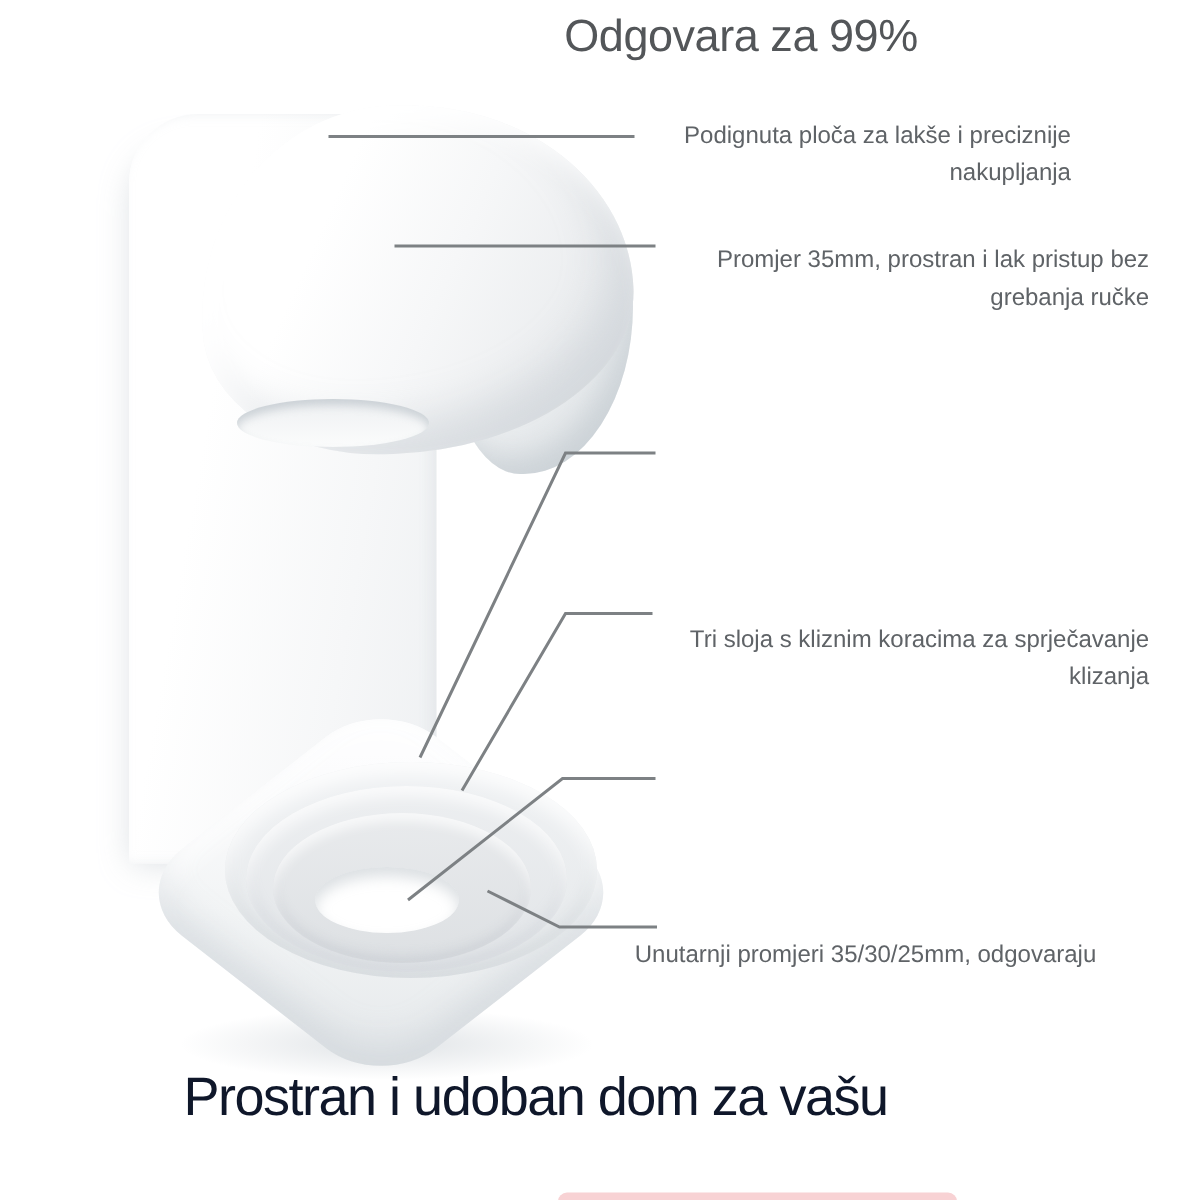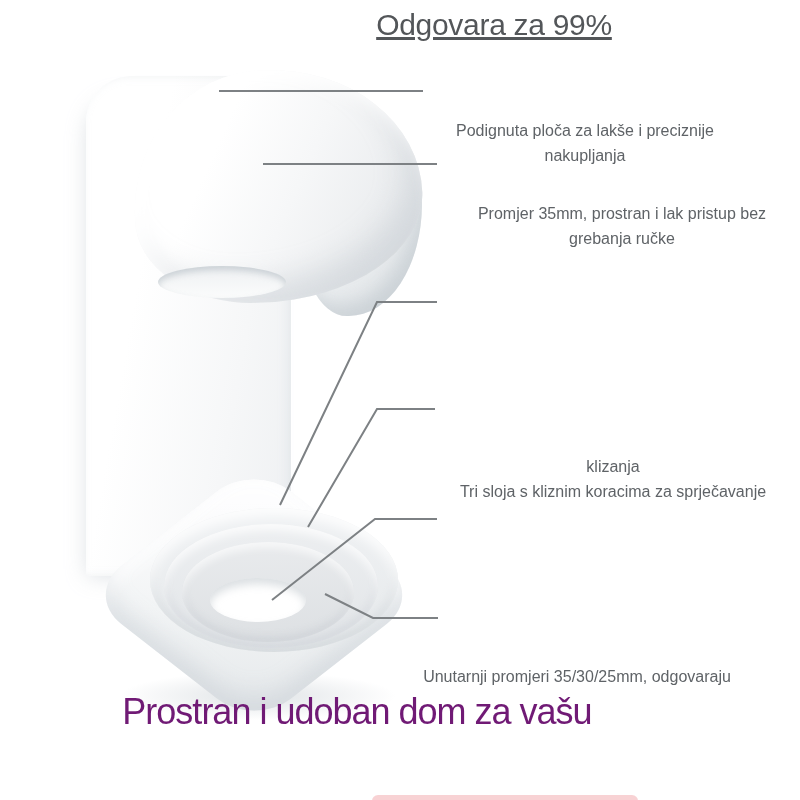--- a/index.html
+++ b/index.html
@@ -7,29 +7,29 @@
     position:relative;width:800px;height:800px;overflow:hidden;
     background:#ffffff;
     font-family:"Liberation Sans", sans-serif;
   }
   
   .title{
     position:absolute;left:494px;top:6px;transform:translateX(-50%);
     text-align:center;color:#535659;font-size:30px;line-height:37px;
     letter-spacing:-0.3px;
   }
-  .title span{display:block;white-space:nowrap;text-decoration:underline;}
+  .title span{display:block;white-space:nowrap;}
   .callout{
     position:absolute;transform:translateX(-50%);
-    text-align:center;color:#5f6367;font-size:16px;line-height:25px;margin-top:40px;
+    text-align:right;color:#5f6367;font-size:16px;line-height:25px;
   }
   .callout span{display:block;white-space:nowrap;}
   .footer{
-    position:absolute;left:357px;top:691px;transform:translateX(-50%);
-    text-align:left;color:#701a75;font-size:36px;line-height:42px;
+    position:absolute;left:357px;top:710px;transform:translateX(-50%);
+    text-align:left;color:#0f172a;font-size:36px;line-height:42px;
     letter-spacing:-1px;
   }
   .footer span{display:block;white-space:nowrap;}
   .pinkbar{
     position:absolute;left:372px;top:795px;width:266px;height:12px;
     border-radius:6px;background:#f5c3c6;opacity:.75;
   }
   
   svg.lines{position:absolute;left:0;top:0;width:800px;height:800px;pointer-events:none;}
   svg.lines polyline{fill:none;stroke:#7d8184;stroke-width:2;}
@@ -125,22 +125,22 @@
 
   <div class="callout" style="left:585px;top:78px">
     <span>Podignuta ploča za lakše i preciznije</span>
     <span>nakupljanja</span>
   </div>
   <div class="callout" style="left:622px;top:161px">
     <span>Promjer 35mm, prostran i lak pristup bez</span>
     <span>grebanja ručke</span>
   </div>
   <div class="callout" style="left:613px;top:414px">
+    <span>Tri sloja s kliznim koracima za sprječavanje</span>
     <span>klizanja</span>
-    <span>Tri sloja s kliznim koracima za sprječavanje</span>
   </div>
   <div class="callout" style="left:577px;top:624px">
     <span>Unutarnji promjeri 35/30/25mm, odgovaraju</span>
   </div>
 
   <div class="footer">
     <span>Prostran i udoban dom za vašu</span>
   </div>
 
   <div class="pinkbar"></div>

